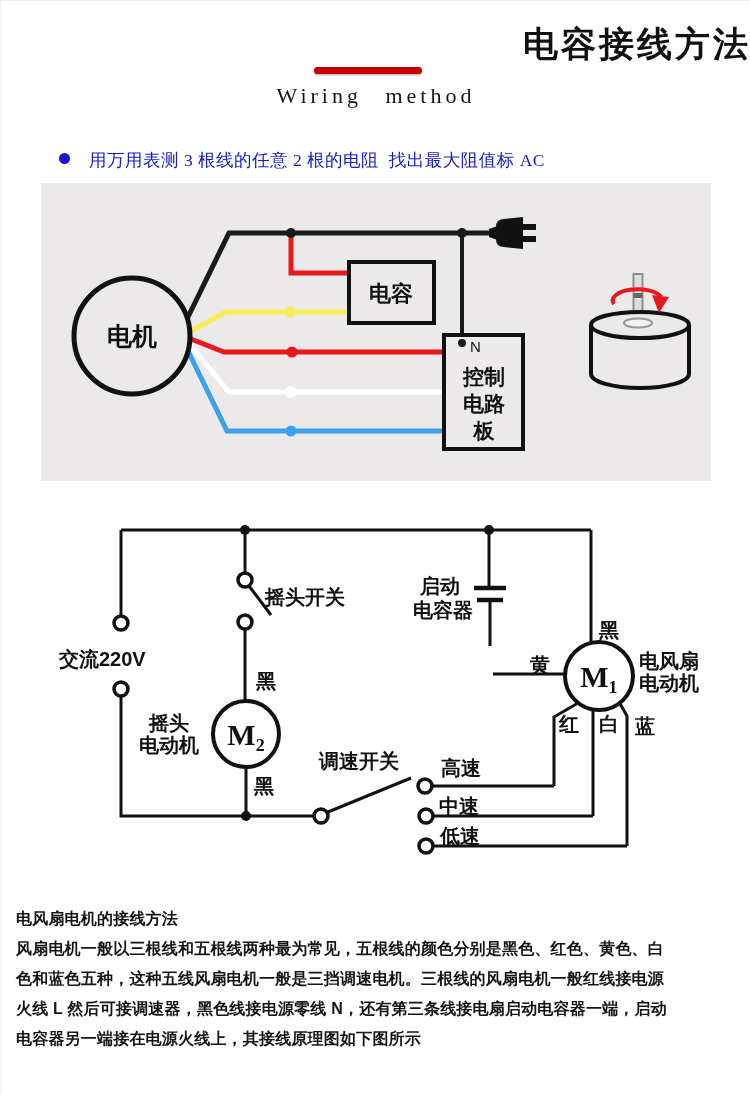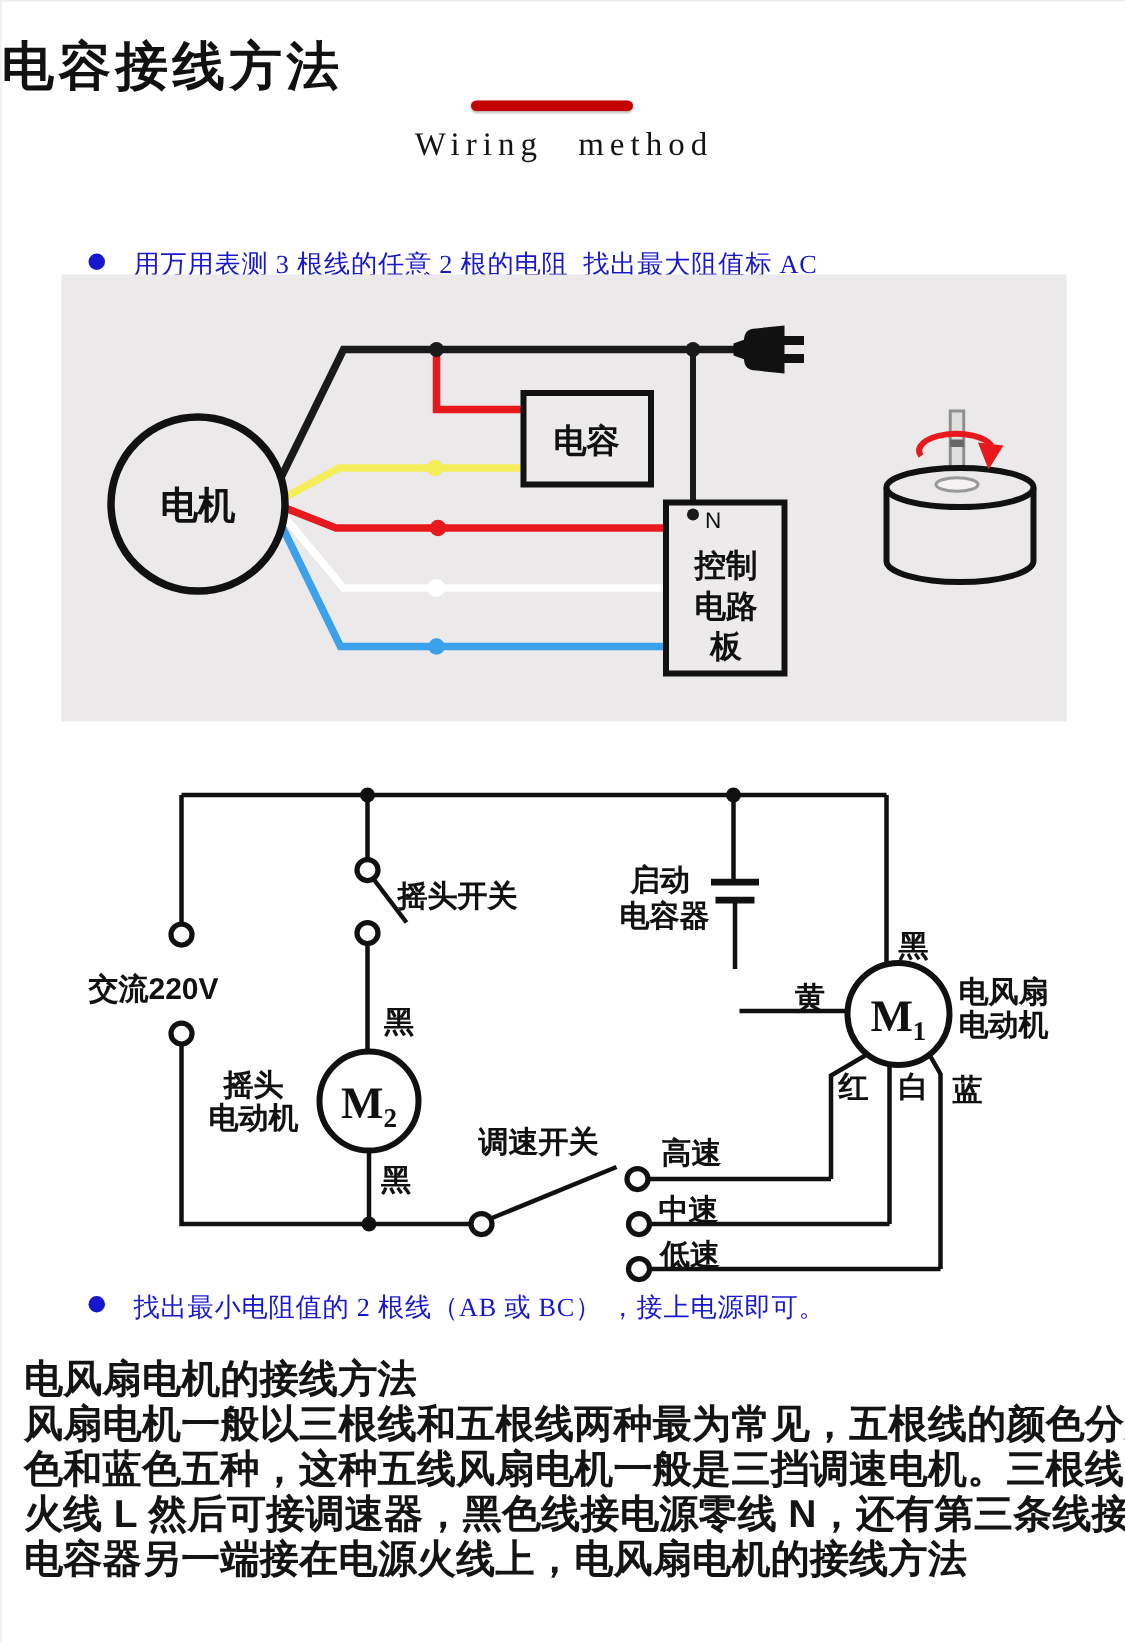--- a/index.html
+++ b/index.html
@@ -2,21 +2,21 @@
 <html><head>
 <meta charset="utf-8">
 <style>
   html,body{margin:0;padding:0;background:#fff;}
   .page{
     position:relative;width:750px;height:1095px;background:#fff;
     font-family:"Liberation Sans",sans-serif;color:#111;overflow:hidden;
     border-left:1px solid #f0eeee;border-top:1px solid #f0eeee;
   }
   .title{
-    position:absolute;top:20px;left:0;width:100%;text-align:left;
+    position:absolute;top:20px;left:0;width:100%;text-align:right;
     font-family:"Liberation Serif",serif;font-weight:bold;font-size:35px;
     letter-spacing:3px;color:#111;
   }
   .title-bar{
     position:absolute;top:66px;left:313px;width:108px;height:7px;
     border-radius:4px;box-shadow:0 1px 2px rgba(0,0,0,.35);
   }
   .subtitle{
     position:absolute;top:82px;left:0;width:100%;text-align:center;
     font-family:"Liberation Serif",serif;font-size:22px;color:#141414;
@@ -24,29 +24,29 @@
   }
   .bullet{
     position:absolute;left:58px;display:flex;align-items:flex-start;
     font-family:"Liberation Serif",serif;font-size:17.5px;color:#1717cd;
     white-space:pre-wrap;letter-spacing:.5px;
   }
   .bullet .dot{
     width:11px;height:11px;border-radius:50%;background:#1717cd;
     margin:5px 19px 0 0;flex:0 0 auto;
   }
-  .b1{top:147px;margin-top:16px;} .b2{top:489px;} .b3{top:858px;}
+  .b1{top:147px;} .b2{top:489px;} .b3{top:858px;}
   .fig1{
     position:absolute;left:40px;top:182px;width:670px;height:298px;
     background:#ebe9e9;
   }
   .fig2{position:absolute;left:50px;top:515px;width:670px;height:345px;background:#fff;}
   .bodytext{position:absolute;left:15px;top:903px;width:728px;}
   .bodytext .line{
-    font-size:26px;font-weight:bold;line-height:30px;white-space:nowrap;
+    font-size:16px;font-weight:bold;line-height:30px;white-space:nowrap;
     color:#141414;letter-spacing:.2px;
   }
   svg text{font-family:"Liberation Sans",sans-serif;}
   .dlabel{font-weight:bold;fill:#111;}
   .mlabel{font-family:"Liberation Serif",serif;font-weight:bold;fill:#111;}
 </style>
 </head>
 <body>
 
 <div class="page">
@@ -190,26 +190,22 @@
       <text x="588" y="174" font-size="20" class="dlabel">电动机</text>
       <text x="508" y="215" font-size="20" class="dlabel">红</text>
       <text x="548" y="215" font-size="20" class="dlabel">白</text>
       <text x="584" y="217" font-size="20" class="dlabel">蓝</text>
       <text x="390" y="259" font-size="20" class="dlabel">高速</text>
       <text x="388" y="297" font-size="20" class="dlabel">中速</text>
       <text x="389" y="327" font-size="20" class="dlabel">低速</text>
     </svg>
   </div>
 
-  <div class="bullet b3">
-    <span class="dot"></span>
-    <span>找出最小电阻值的 2 根线（AB 或 BC） ，接上电源即可。</span>
-  </div>
 
   <div class="bodytext">
     <div class="line">电风扇电机的接线方法</div>
     <div class="line">风扇电机一般以三根线和五根线两种最为常见，五根线的颜色分别是黑色、红色、黄色、白</div>
     <div class="line">色和蓝色五种，这种五线风扇电机一般是三挡调速电机。三根线的风扇电机一般红线接电源</div>
     <div class="line">火线 L 然后可接调速器，黑色线接电源零线 N，还有第三条线接电扇启动电容器一端，启动</div>
-    <div class="line">电容器另一端接在电源火线上，电风扇电机的接线方法</div>
+    <div class="line">电容器另一端接在电源火线上，其接线原理图如下图所示</div>
   </div>
 
 </div>
 
 </body></html>

